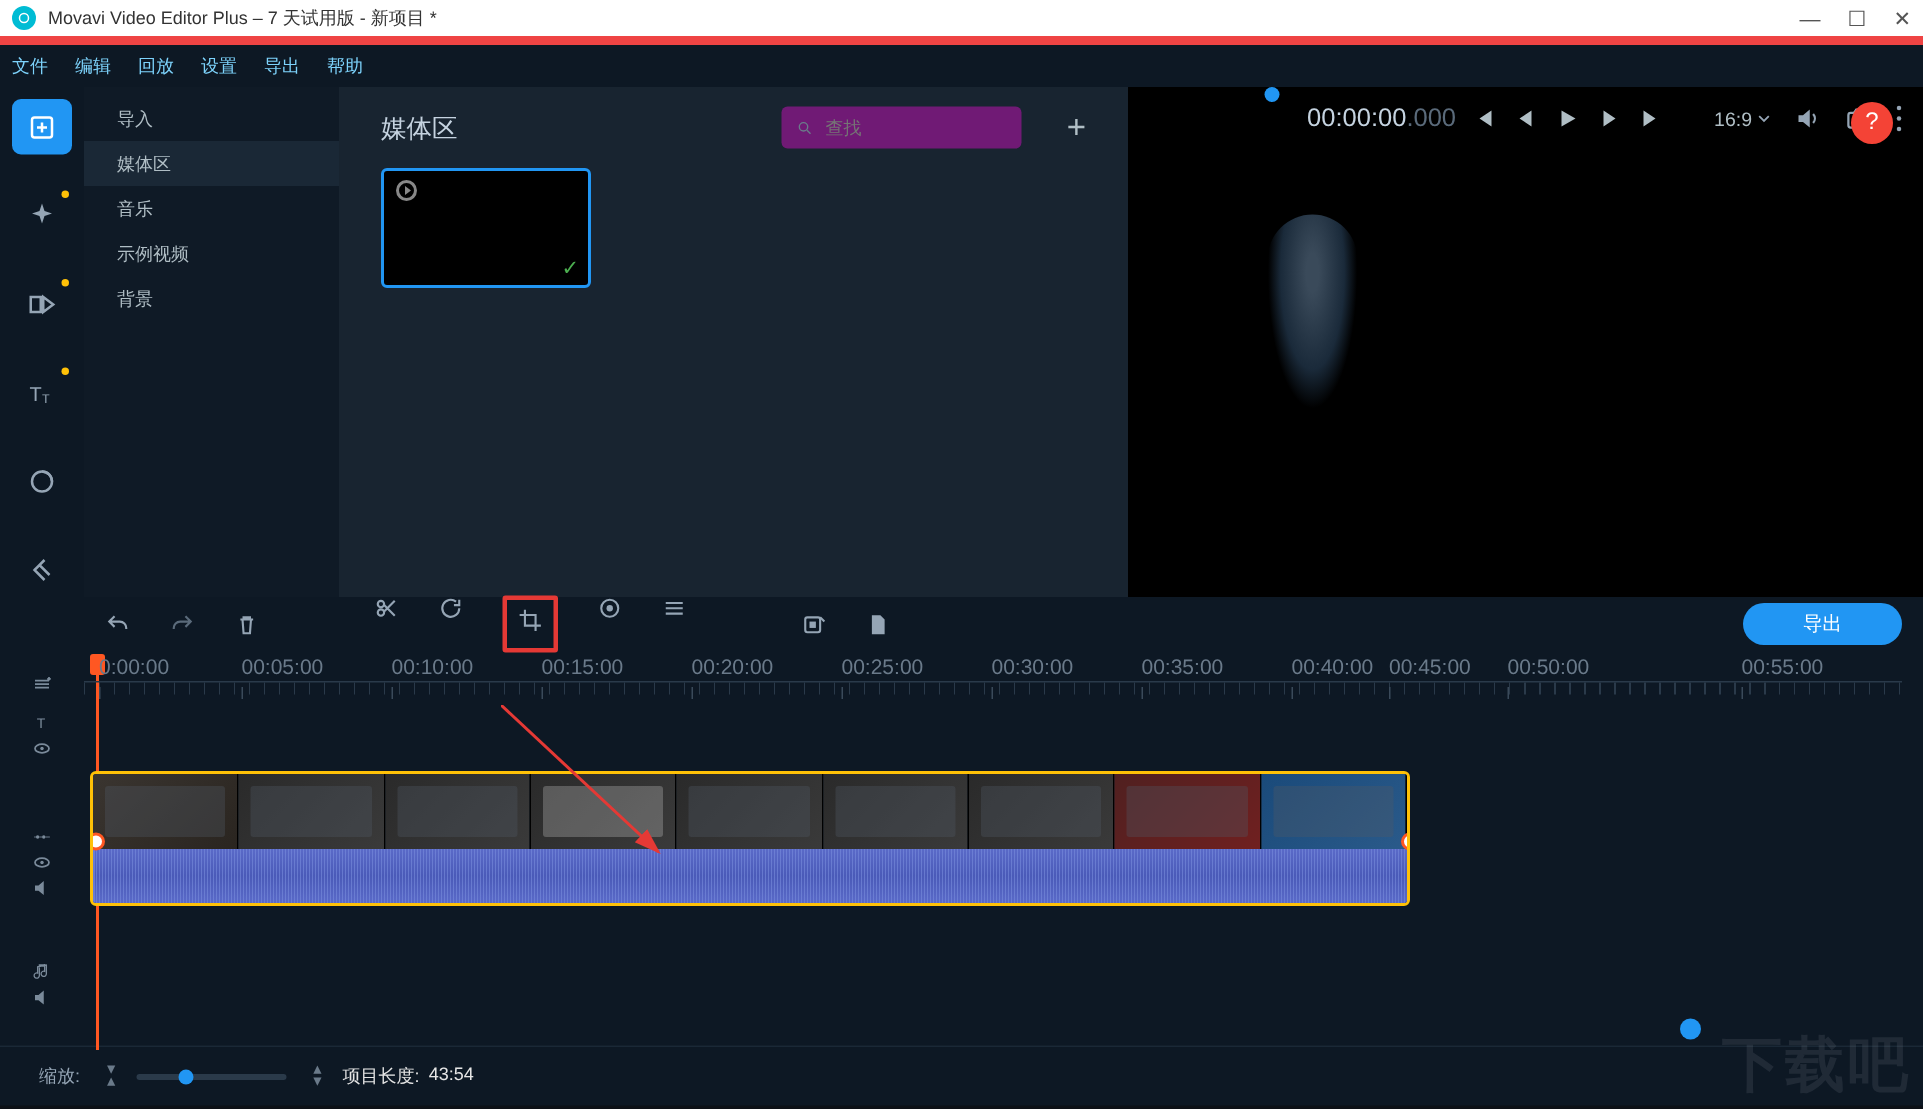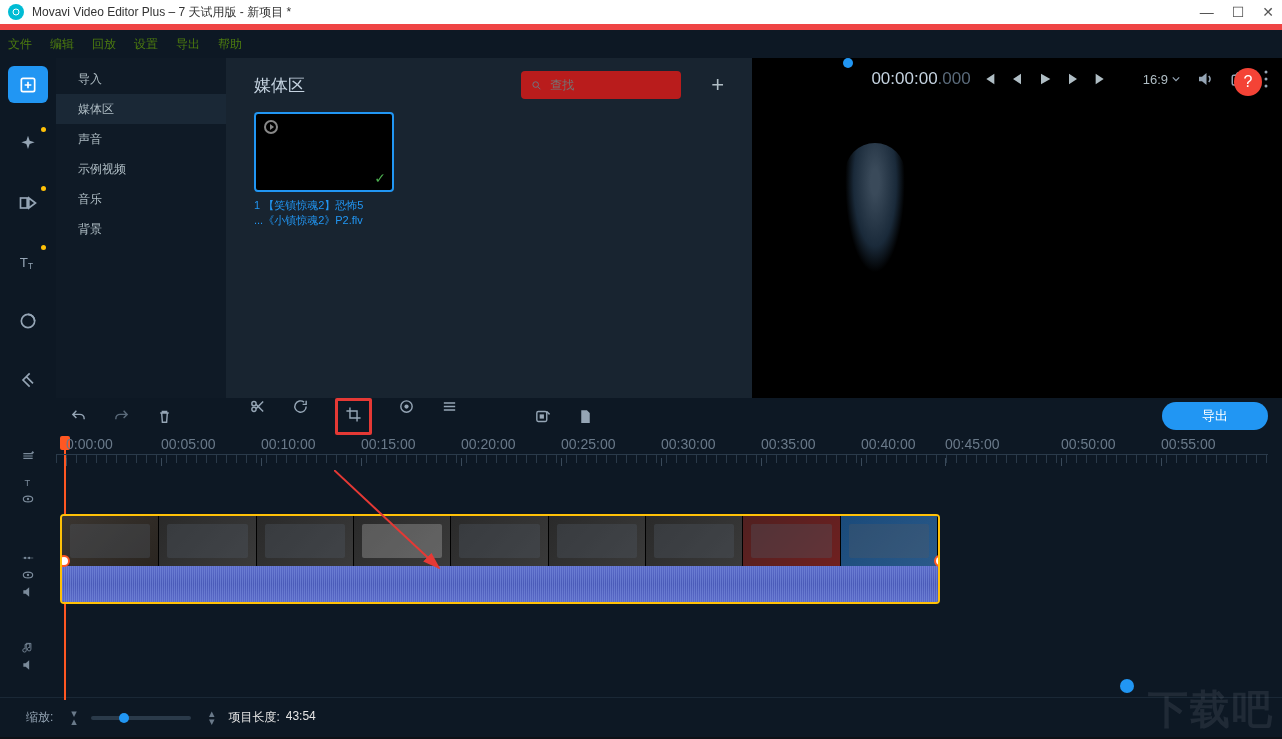--- a/index.html
+++ b/index.html
@@ -8,37 +8,37 @@
 
 .titlebar { height: 30px; background: #fff; display: flex; align-items: center; padding: 0 8px; border-bottom: 6px solid #ef4444; }
 .titlebar .logo { width: 16px; height: 16px; border-radius: 50%; background: #00bcd4; margin-right: 8px; display:flex; align-items:center; justify-content:center; }
 .titlebar .logo svg { width:10px; height:10px; }
 .titlebar .title { font-size: 12px; color: #333; flex: 1; }
 .titlebar .win-btns { display: flex; gap: 18px; color: #555; font-size: 14px; }
 .titlebar .win-btns span { cursor: pointer; }
 
 
 .menubar { height: 28px; background: #0d1824; display: flex; align-items: center; padding: 0 8px; gap: 18px; }
-.menubar span { color: #4d7c0f; font-size: 12px; cursor: pointer; }
+.menubar span { color: #7dd3fc; font-size: 12px; cursor: pointer; }
 
 
 .main { height: 340px; display: flex; }
 .left-tools { width: 56px; background: #0d1824; display: flex; flex-direction: column; align-items: center; padding-top: 8px; gap: 22px; }
 .left-tools .tool { width: 40px; height: 40px; display: flex; align-items: center; justify-content: center; border-radius: 6px; cursor: pointer; color: #b0bec5; position: relative; }
 .left-tools .tool.active { background: #2196f3; color: #fff; }
 .left-tools .tool .dot { position: absolute; top: 2px; right: 2px; width: 5px; height: 5px; border-radius: 50%; background: #ffc107; }
 
 .sidebar { width: 170px; background: #0f1a26; padding-top: 6px; }
 .sidebar .item { height: 30px; display: flex; align-items: center; padding-left: 22px; color: #b0bec5; font-size: 12px; cursor: pointer; }
 .sidebar .item.selected { background: #1a2836; }
 
 .media-panel { flex: 1; background: #182430; display: flex; flex-direction: column; }
 .media-header { height: 54px; display: flex; align-items: center; padding: 0 28px; }
 .media-header .title { color: #c5d3e0; font-size: 17px; flex: 0 0 auto; margin-right: auto; }
-.search-box { display:flex; align-items:center; background:#b91c1c; border-radius:4px; height:28px; padding:0 10px; width: 160px; }
+.search-box { display:flex; align-items:center; background:#701a75; border-radius:4px; height:28px; padding:0 10px; width: 160px; }
 .search-box svg { width:13px; height:13px; fill:#6a7a8a; margin-right:8px; }
 .search-box input { background:transparent; border:none; outline:none; color:#b0bec5; font-size:12px; width:100%; }
 .media-header .add-btn { margin-left: 30px; color: #b0bec5; cursor: pointer; font-size: 22px; }
 .media-content { flex:1; padding: 0 28px; }
 .media-thumb { width: 140px; }
 .media-thumb .frame { width: 140px; height: 80px; background: #000; border: 2px solid #2196f3; border-radius: 4px; position: relative; }
 .media-thumb .frame .play { position:absolute; top:6px; left:8px; width:14px; height:14px; border:2px solid #888; border-radius:50%; display:flex; align-items:center; justify-content:center; }
 .media-thumb .frame .play::after { content:""; width:0; height:0; border-left:4px solid #888; border-top:3px solid transparent; border-bottom:3px solid transparent; margin-left:1px; }
 .media-thumb .frame .check { position:absolute; bottom:4px; right:6px; color:#4caf50; font-size:14px; }
 .media-thumb .caption { color:#2196f3; font-size:11px; margin-top:6px; line-height:1.4; }
@@ -177,47 +177,42 @@
     <div class="tool">
         <svg viewBox="0 0 24 24" width="20" height="20">
           <path d="M14 4l-8 8 8 8M6 12l4-4 8 8" fill="none" stroke="#95a5b5" stroke-width="2"></path>
         </svg>
       </div>
   </div>
 
   <div class="sidebar">
     <div class="item">导入</div>
     <div class="item selected">媒体区</div>
-    <div class="item">声音</div>
+    <div class="item">音乐</div>
     <div class="item">示例视频</div>
-    <div class="item">音乐</div>
     <div class="item">背景</div>
   </div>
 
   <div class="media-panel">
     <div class="media-header">
       <div class="title">媒体区</div>
       <div class="search-box">
         <svg viewBox="0 0 24 24">
             <circle cx="10" cy="10" r="6" fill="none" stroke="#6a7a8a" stroke-width="2"></circle>
             <path d="M15 15l5 5" stroke="#6a7a8a" stroke-width="2"></path>
           </svg>
         <input placeholder="查找" style="">
       </div>
       <div class="add-btn">+</div>
     </div>
     <div class="media-content">
       <div class="media-thumb">
         <div class="frame">
           <div class="play"></div>
           <div class="check">✓</div>
-        </div>
-        <div class="caption">
-          <div>1 【笑镇惊魂2】恐怖5</div>
-          <div>...《小镇惊魂2》P2.flv</div>
         </div>
       </div>
     </div>
   </div>
 
   <div class="preview">
     <div class="video">
       <div class="figure"></div>
     </div>
     <div class="slider-track">
@@ -373,22 +368,22 @@
       <div class="tick-bar"></div>
       <div class="tick" style="left:10px">0:00:00</div>
       <div class="tick" style="left:105px">00:05:00</div>
       <div class="tick" style="left:205px">00:10:00</div>
       <div class="tick" style="left:305px">00:15:00</div>
       <div class="tick" style="left:405px">00:20:00</div>
       <div class="tick" style="left:505px">00:25:00</div>
       <div class="tick" style="left:605px">00:30:00</div>
       <div class="tick" style="left:705px">00:35:00</div>
       <div class="tick" style="left:805px">00:40:00</div>
-      <div class="tick" style="left:889px">00:45:00</div>
-      <div class="tick" style="left:1005px">00:50:00</div>
+      <div class="tick" style="left:870px">00:45:00</div>
+      <div class="tick" style="left:949px">00:50:00</div>
       <div class="tick" style="left:1105px">00:55:00</div>
     </div>
     <svg class="red-arrow" width="120" height="110">
       <defs>
           <marker id="ah" markerWidth="10" markerHeight="10" refX="8" refY="3" orient="auto">
             <path d="M0,0 L0,6 L9,3 z" fill="#e53935"></path>
           </marker>
         </defs>
       <line x1="0" y1="0" x2="105" y2="98" stroke="#e53935" stroke-width="2" marker-end="url(#ah)"></line>
     </svg>

